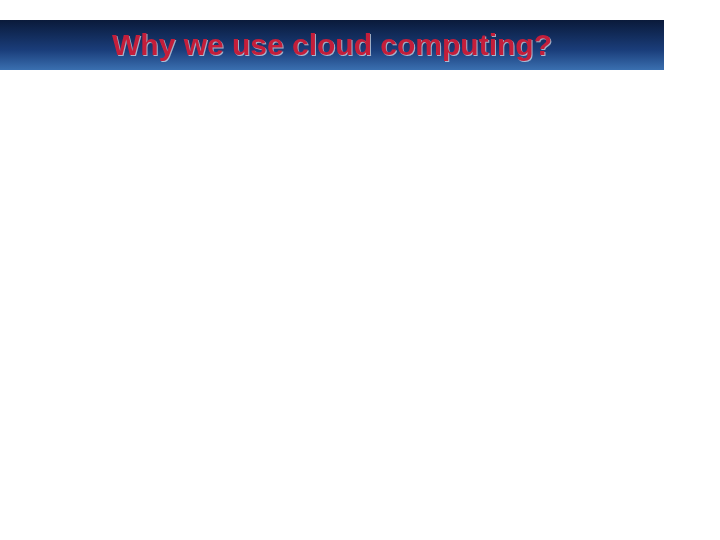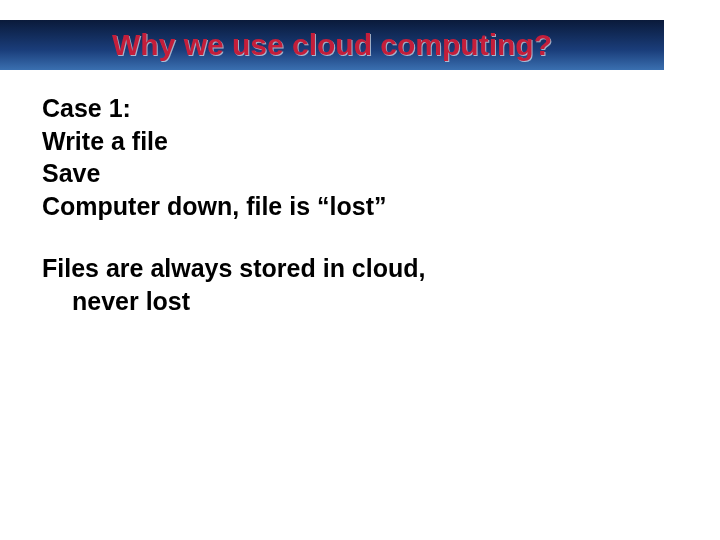--- a/index.html
+++ b/index.html
@@ -59,22 +59,13 @@
     padding-left: 30px;
   }
 </style>
 </head>
 <body>
 
 <div class="slide">
   <div class="title-band"></div>
   <div class="title-text">Why we use cloud computing?</div>
 
-  <div class="body-block">
-    <span class="line">Case 1:</span>
-    <span class="line">Write a file</span>
-    <span class="line">Save</span>
-    <span class="line">Computer down, file is “lost”</span>
-    <div class="gap"></div>
-    <span class="line">Files are always stored in cloud,</span>
-    <span class="line indent">never lost</span>
-  </div>
 </div>
 
 </body></html>

